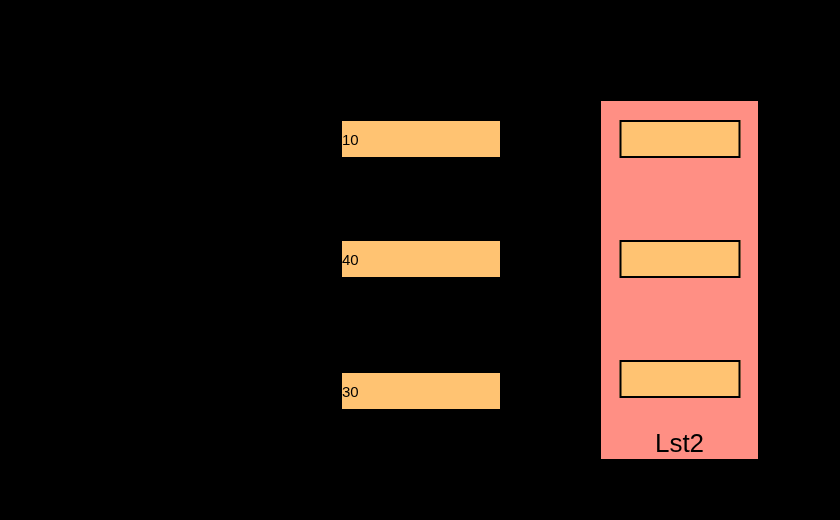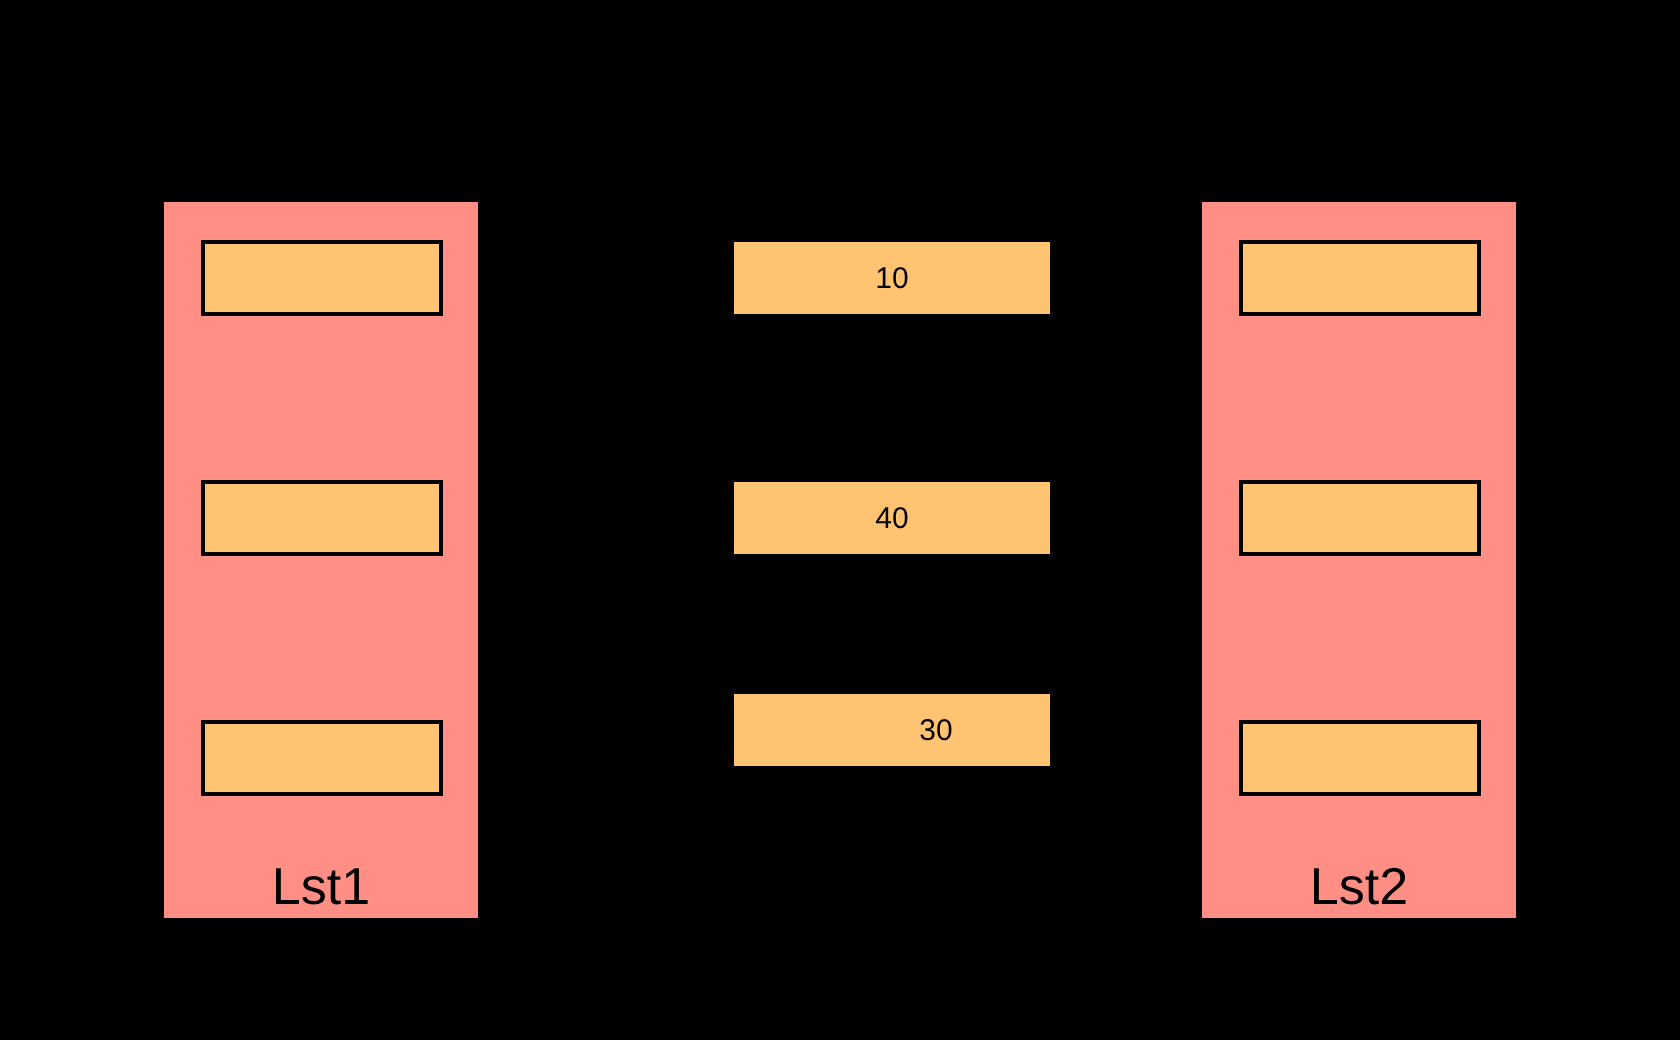--- a/index.html
+++ b/index.html
@@ -51,42 +51,35 @@
     color: var(--ink);
   }
   .value-box {
     position: absolute;
     left: 342px;
     width: 158px;
     height: 36px;
     background: var(--cell-fill);
     display: flex;
     align-items: center;
-    justify-content: center;
-    margin-left: 25px;
+    justify-content: flex-start;
   }
   .value-box.v0 { top: 121px; }
   .value-box.v1 { top: 241px; }
-  .value-box.v2 { top: 347px; padding-left: 44px; }
+  .value-box.v2 { top: 373px; }
   .value-label {
     font-size: 15px;
     color: var(--ink);
   }
 </style>
 </head>
 <body>
 
 <div class="stage">
 
-  <div class="list-container lst1">
-    <div class="cell r0"></div>
-    <div class="cell r1"></div>
-    <div class="cell r2"></div>
-    <div class="list-label">Lst1</div>
-  </div>
 
   <div class="value-box v0">
     <span class="value-label">10</span>
   </div>
   <div class="value-box v1">
     <span class="value-label">40</span>
   </div>
   <div class="value-box v2">
     <span class="value-label">30</span>
   </div>

